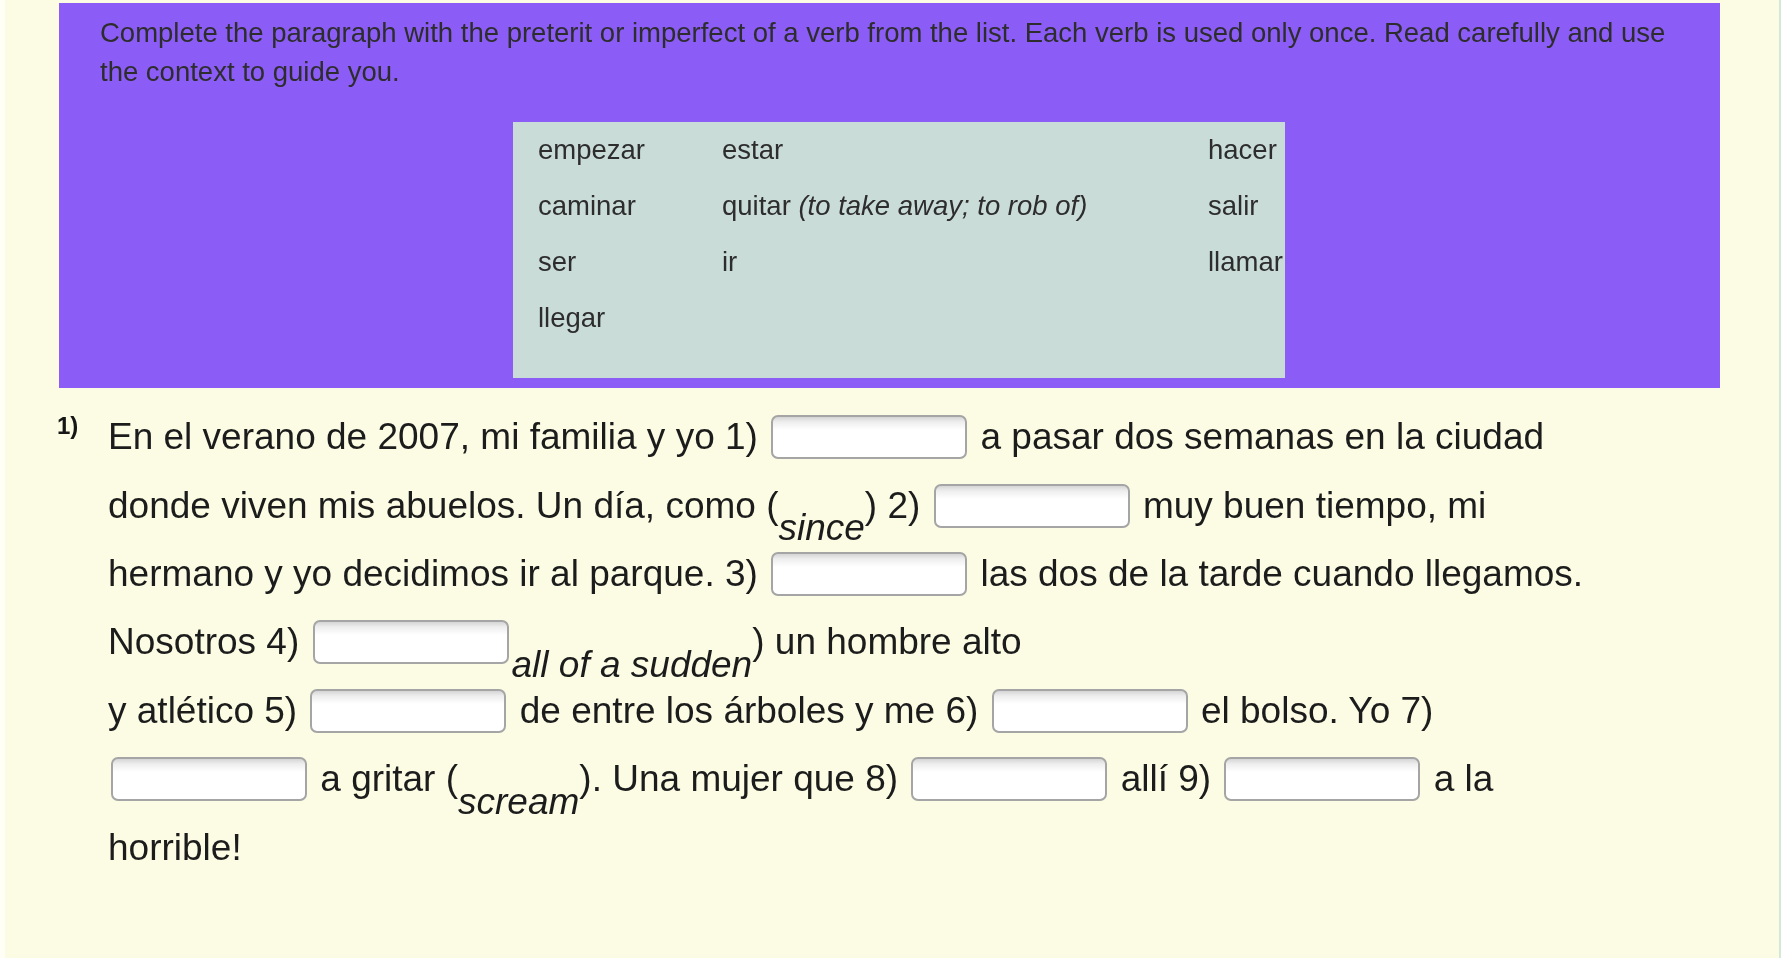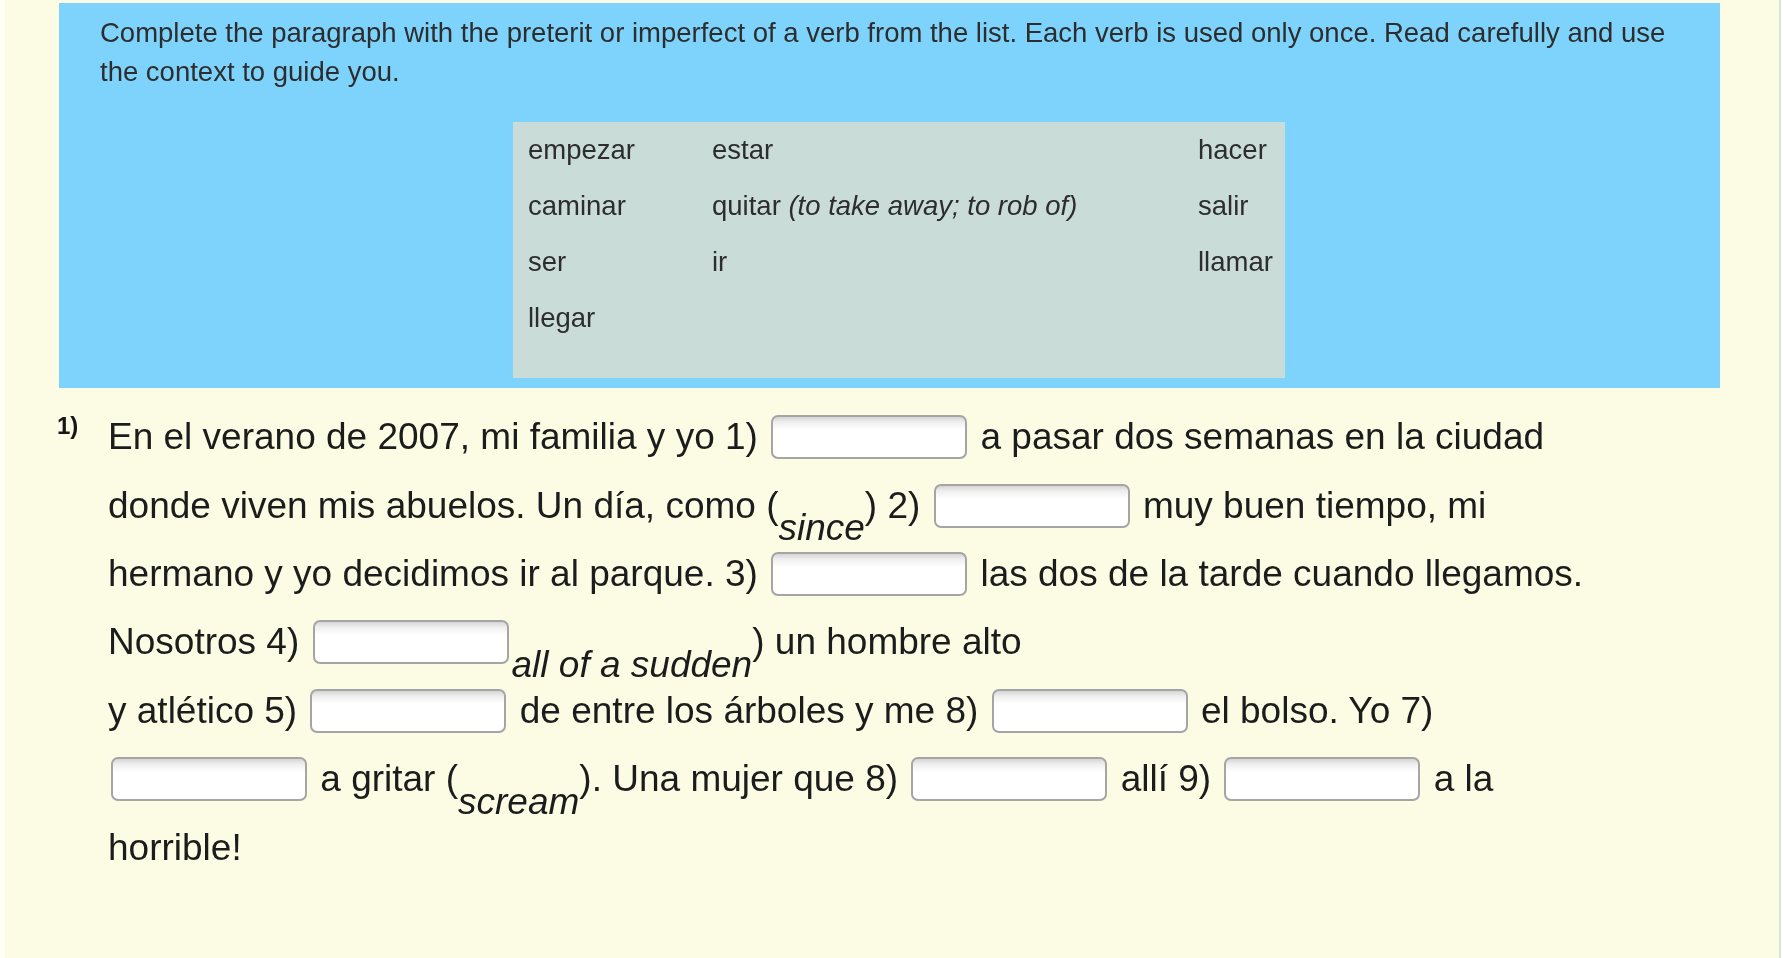--- a/index.html
+++ b/index.html
@@ -15,37 +15,37 @@
     position: absolute; left: 0; top: 0; width: 5px; height: 958px;
     background: #fffff6;
   }
   .page-right-edge {
     position: absolute; right: 0; top: 0; width: 3px; height: 958px;
     background: #ffffff; border-left: 2px solid #d4e8d8;
   }
   .instructions-panel {
     position: absolute; left: 59px; top: 3px;
     width: 1661px; height: 385px;
-    background: #7dd3fc;
+    background: #8b5cf6;
   }
   .instructions-text {
     position: absolute; left: 41px; top: 10px; width: 1600px;
     margin: 0;
     font-size: 27.5px; line-height: 39px;
     color: #2d2d2d;
   }
   .verb-bank {
     position: absolute; left: 454px; top: 119px;
     width: 772px; height: 256px;
     background: #c9dcd8;
     display: grid;
     grid-template-columns: 184px 486px 1fr;
     grid-auto-rows: 56px;
     align-content: start;
-    padding: 0 0 0 15px;
+    padding: 0 0 0 25px;
     box-sizing: border-box;
   }
   .verb-cell {
     display: flex; align-items: center;
     font-size: 27.5px; color: #2d2d2d;
     white-space: pre;
   }
   .verb-cell em { }
   .item-number {
     position: absolute; left: 57px; top: 412px;
@@ -124,21 +124,21 @@
     </div>
     <div class="para-line">
       <span class="ptext">Nosotros 4) </span>
       <input type="text" class="blank" style="">
       <em class="ptext">all of a sudden</em>
       <span class="ptext">) un hombre alto</span>
     </div>
     <div class="para-line">
       <span class="ptext">y atlético 5) </span>
       <input type="text" class="blank" style="">
-      <span class="ptext"> de entre los árboles y me 8) </span>
+      <span class="ptext"> de entre los árboles y me 6) </span>
       <input type="text" class="blank" style="">
       <span class="ptext"> el bolso. Yo 7)</span>
     </div>
     <div class="para-line">
       <input type="text" class="blank" style="">
       <span class="ptext"> a gritar (</span>
       <em class="ptext">scream</em>
       <span class="ptext">). Una mujer que 8) </span>
       <input type="text" class="blank" style="">
       <span class="ptext"> allí 9) </span>

